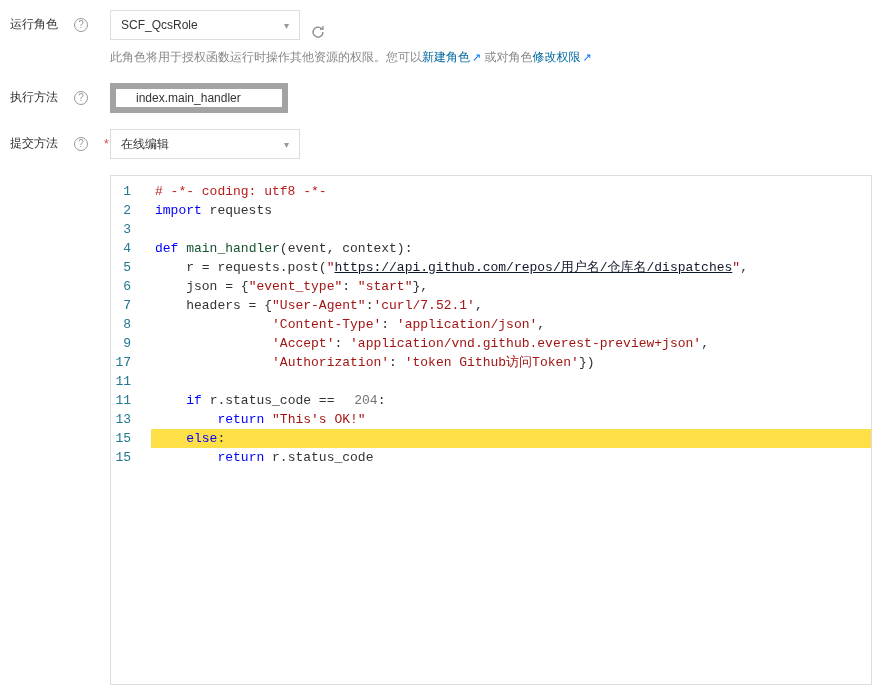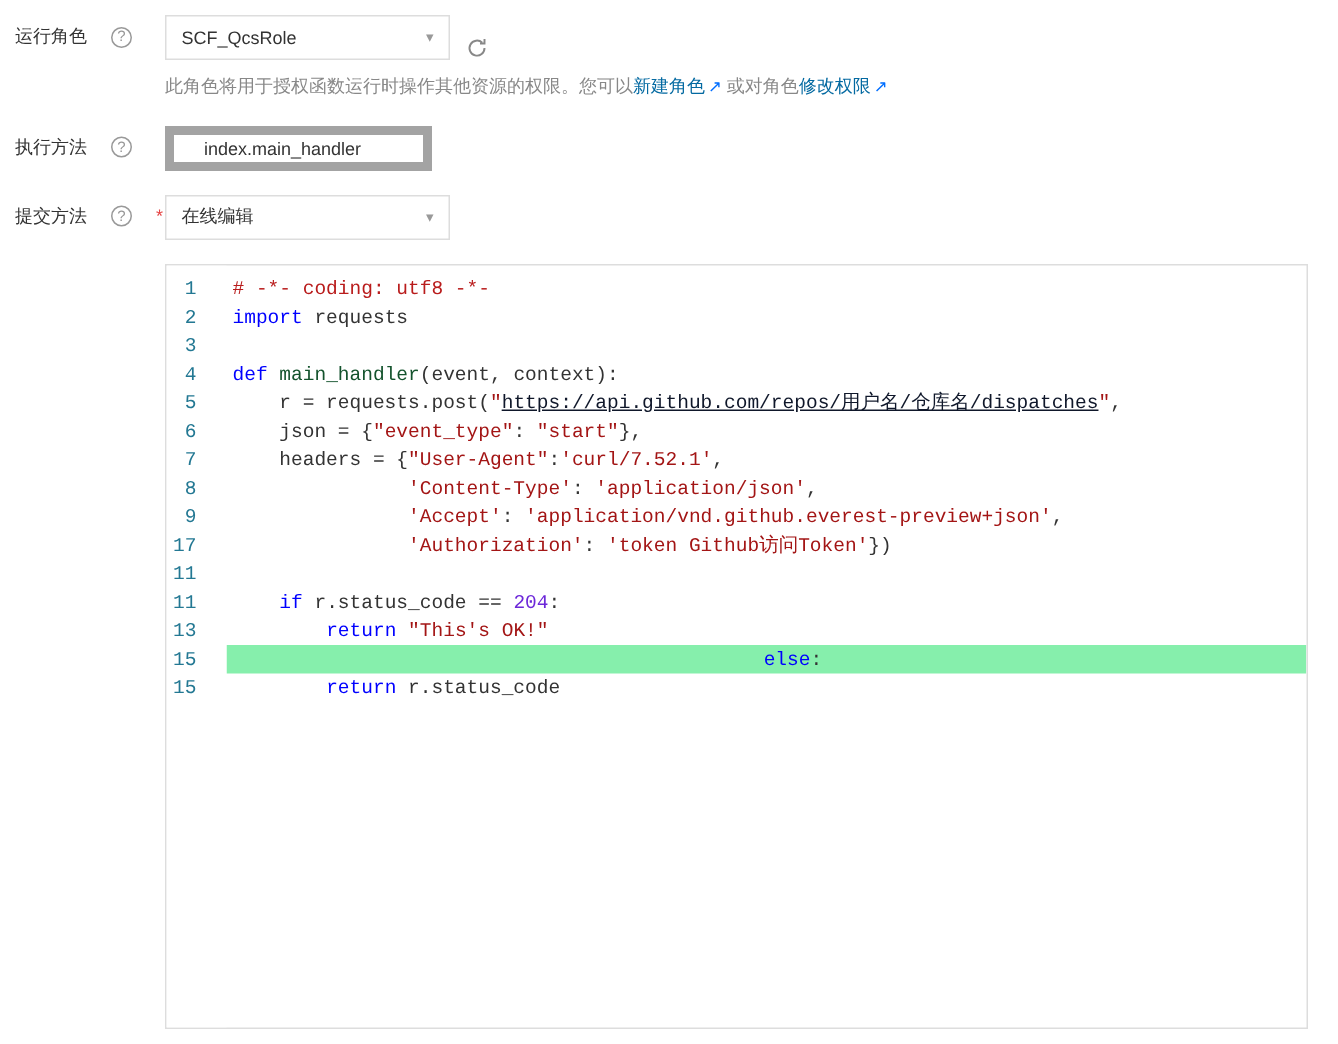--- a/index.html
+++ b/index.html
@@ -141,30 +141,29 @@
       flex: 1;
       padding: 6px 0;
       white-space: pre;
       overflow: auto;
     }
     .code-line {
       height: 19px;
       padding-left: 4px;
     }
     .code-line.highlighted {
-      background: #86efac;
-      text-align: center;
+      background: #fde047;
     }
     .tok-comment { color: #b91c1c; }
     .tok-keyword { color: #0000ff; }
     .tok-string { color: #a31515; }
     .tok-string-link { color: #0f172a; text-decoration: underline; }
     .tok-funcname { color: #14532d; }
     .tok-plain { color: #333; }
-    .tok-number { color: #6d28d9; }
+    .tok-number { color: #737373; margin-left: 12px; }
     .form-control-col {
       display: flex;
       flex-direction: column;
     }
   </style>
 </head>
 <body>
 
 <div class="form-row">
   <div class="form-label">

